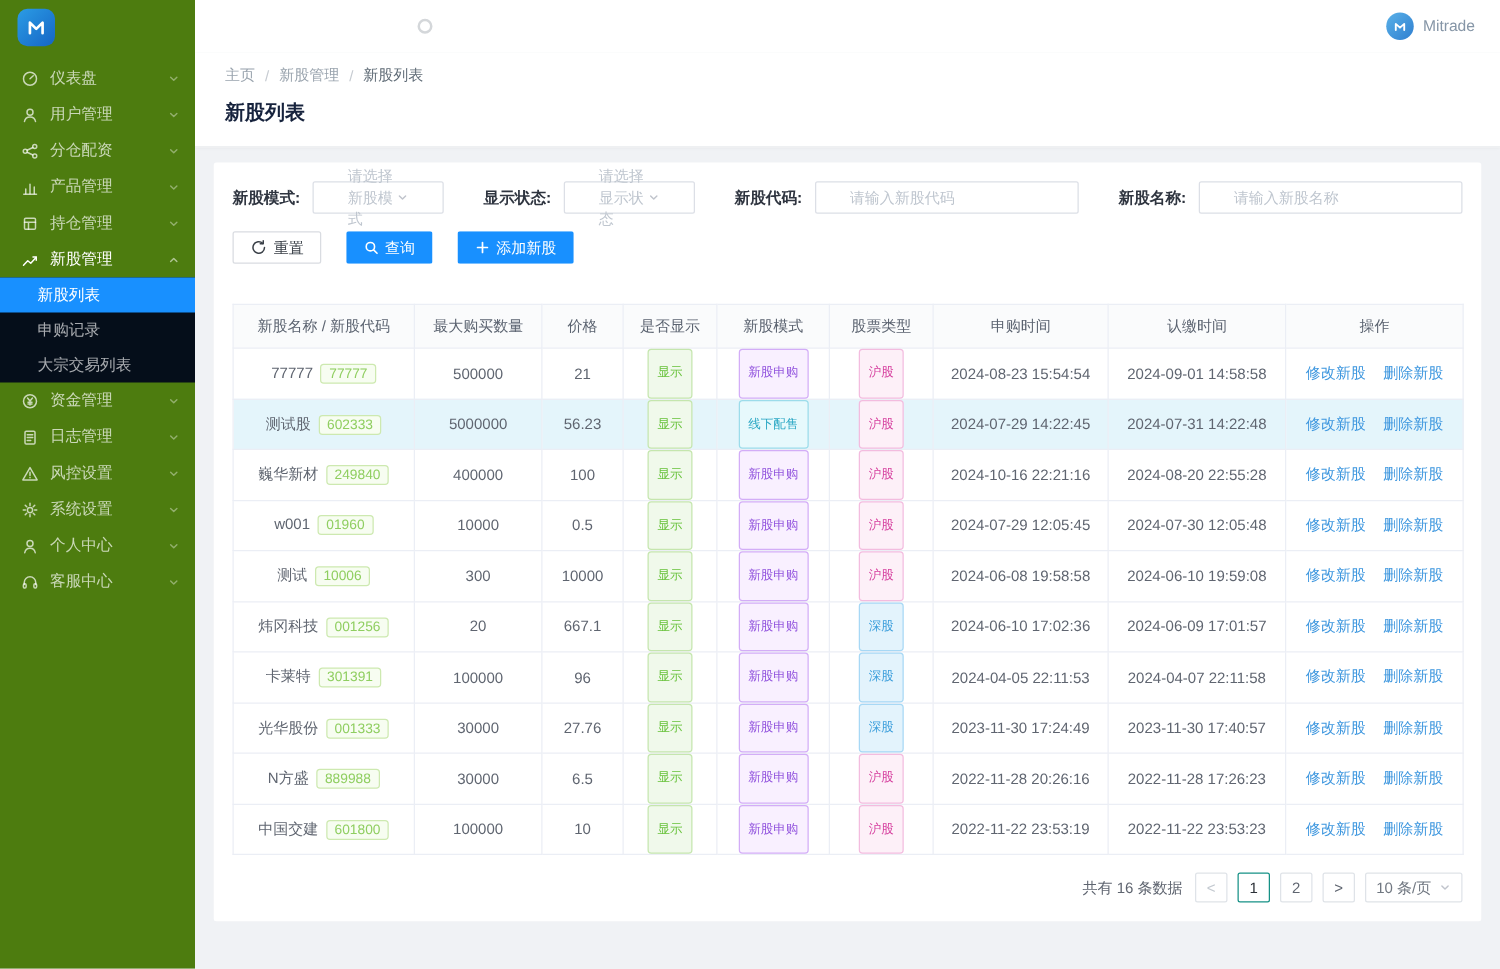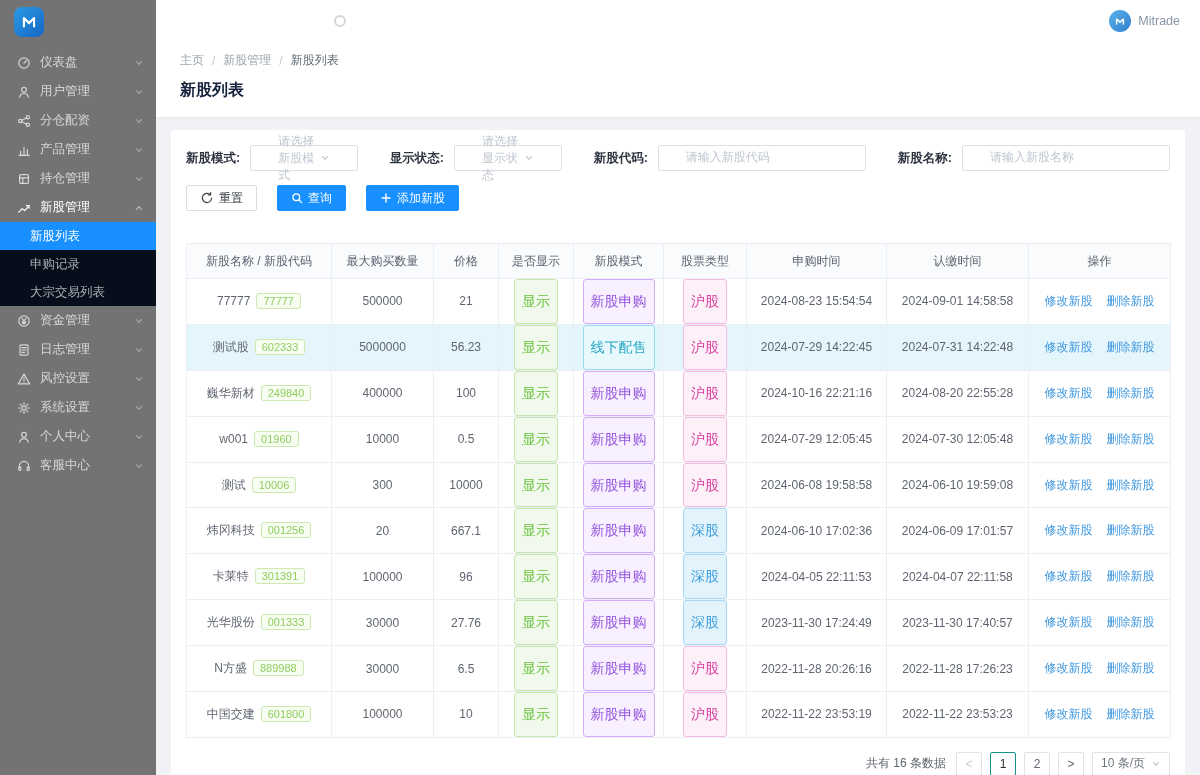--- a/index.html
+++ b/index.html
@@ -1,21 +1,21 @@
 <!DOCTYPE html>
 <html><head>
 <meta charset="utf-8">
 <style>
   * { box-sizing: border-box; margin: 0; padding: 0; }
   html,body { width:1200px; height:775px; overflow:hidden;
     font-family:"Liberation Sans","DejaVu Sans",sans-serif; background:#f0f2f5; }
   .app { display:flex; width:100%; height:100%; }
 
   
-  .sidebar { width:156px; flex:none; background:#737373; color:rgba(255,255,255,.7);
+  .sidebar { width:156px; flex:none; background:#4d7c0f; color:rgba(255,255,255,.7);
     display:flex; flex-direction:column; }
   .logo-row { height:44px; display:flex; align-items:center; padding-left:14px; flex:none; }
   .logo-badge { width:30px; height:30px; border-radius:8px;
     background:linear-gradient(135deg,#2b9ce5,#1565c5);
     display:flex; align-items:center; justify-content:center; }
   .menu { padding-top:4px; font-size:12.5px; flex:1; }
   .menu-item { height:29px; display:flex; align-items:center; padding:0 12px 0 17px; cursor:pointer; }
   .menu-item .mi-label { margin-left:9px; }
   .menu-item.expanded { color:#fff; }
   .icon { display:inline-flex; align-items:center; justify-content:center; line-height:0; }
@@ -52,42 +52,42 @@
   
   .filters { display:flex; }
   .filter-group { flex:1; display:flex; align-items:center; margin-right:32px; }
   .filter-group:last-child { margin-right:0; }
   .filter-label { font-size:12.5px; font-weight:700; color:#2f3540; margin-right:10px; white-space:nowrap; }
   .select, .input { height:26px; flex:1; border:1px solid #dcdfe6; border-radius:2px;
     background:#fff; font-size:12px; color:#606266; display:flex; align-items:center; padding:0 27px; }
   .select { cursor:pointer; }
   .select .ph { color:#bfc6cf; }
   .select .chev-sm { margin-left:auto; color:#c0c4cc; }
-  .input { font-family:Liberation Mono, monospace; }
+  .input { font-family:Liberation Serif, serif; }
   .input::placeholder { color:#bfc6cf; }
 
   
   .toolbar { display:flex; gap:20px; margin-top:14px; }
   .btn { height:26px; padding:0 13px; font-size:12px; border-radius:2px; cursor:pointer;
     display:inline-flex; align-items:center; gap:5px; border:1px solid transparent;
     font-family:inherit; background:#fff; }
   .btn-plain { border-color:#d9dce1; color:#3a4048; }
   .btn-primary { background:#1890ff; color:#fff; }
 
   
   .table-wrap { margin-top:32px; }
   table { width:100%; border-collapse:collapse; table-layout:fixed; font-size:12px; color:#5f6570; }
   th, td { border:1px solid #ebeef5; text-align:center; }
   th { height:35px; background:#fafbfc; font-weight:normal; color:#5b6370; }
   td { height:33px; background:#fff; }
   tr.highlight td { background:#e4f5fb; }
   .nm { margin-right:6px; }
   .code-chip { display:inline-block; padding:1px 6px; font-size:11px; color:#8fce60;
     background:#f7fdf1; border:1px solid #cde9b0; border-radius:3px; }
-  .tag { display:inline-block; padding:12px 7px; font-size:14px; line-height:1.35;
+  .tag { display:inline-block; padding:12px 7px; font-size:10px; line-height:1.35;
     border-radius:3px; border:1px solid; }
   .tag-green   { color:#67c23a; background:#f0f9eb; border-color:#c5e6ae; }
   .tag-purple  { color:#9254de; background:#f9f0ff; border-color:#d3adf7; }
   .tag-cyan    { color:#2aa7c4; background:#e7f9fc; border-color:#9cdcea; }
   .tag-magenta { color:#d6409f; background:#fdf0f8; border-color:#f3bcdf; }
   .tag-blue    { color:#3d9fdc; background:#e3f3fc; border-color:#a7d8f5; }
   .actions a { color:#3e97df; text-decoration:none; margin:0 7px; cursor:pointer; }
 
   
   .pagination { display:flex; justify-content:flex-end; align-items:center; gap:8px;

